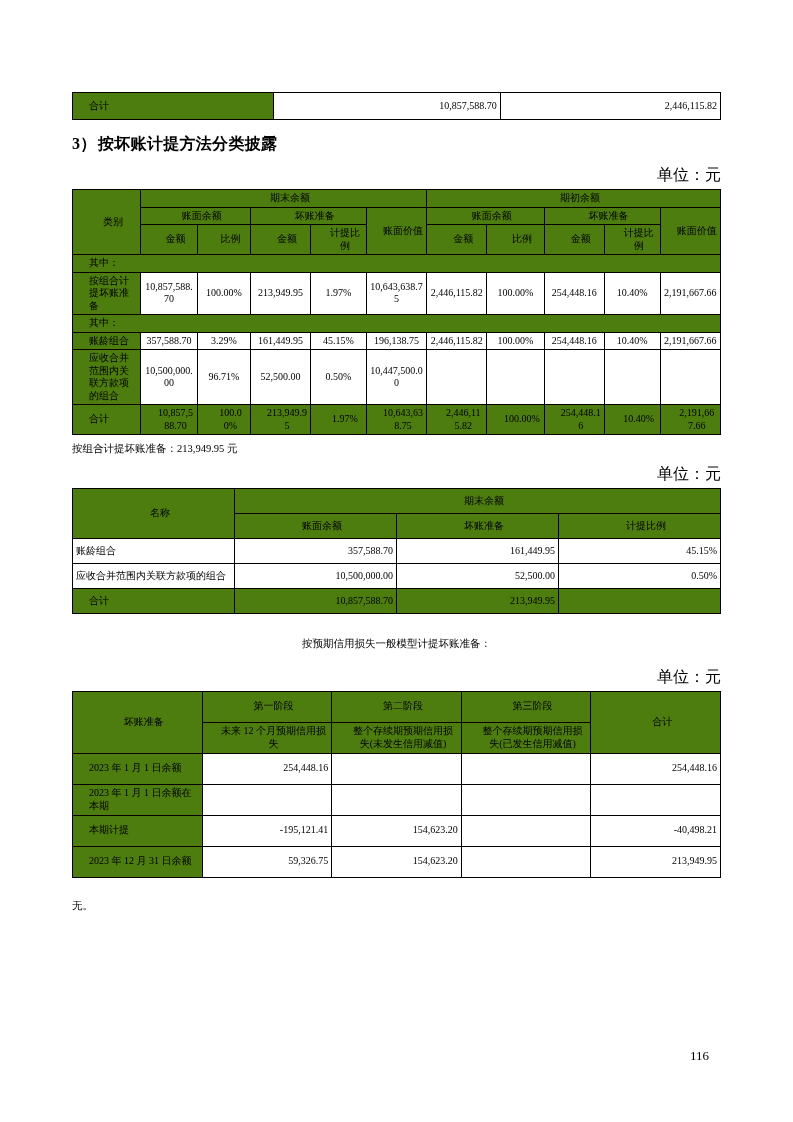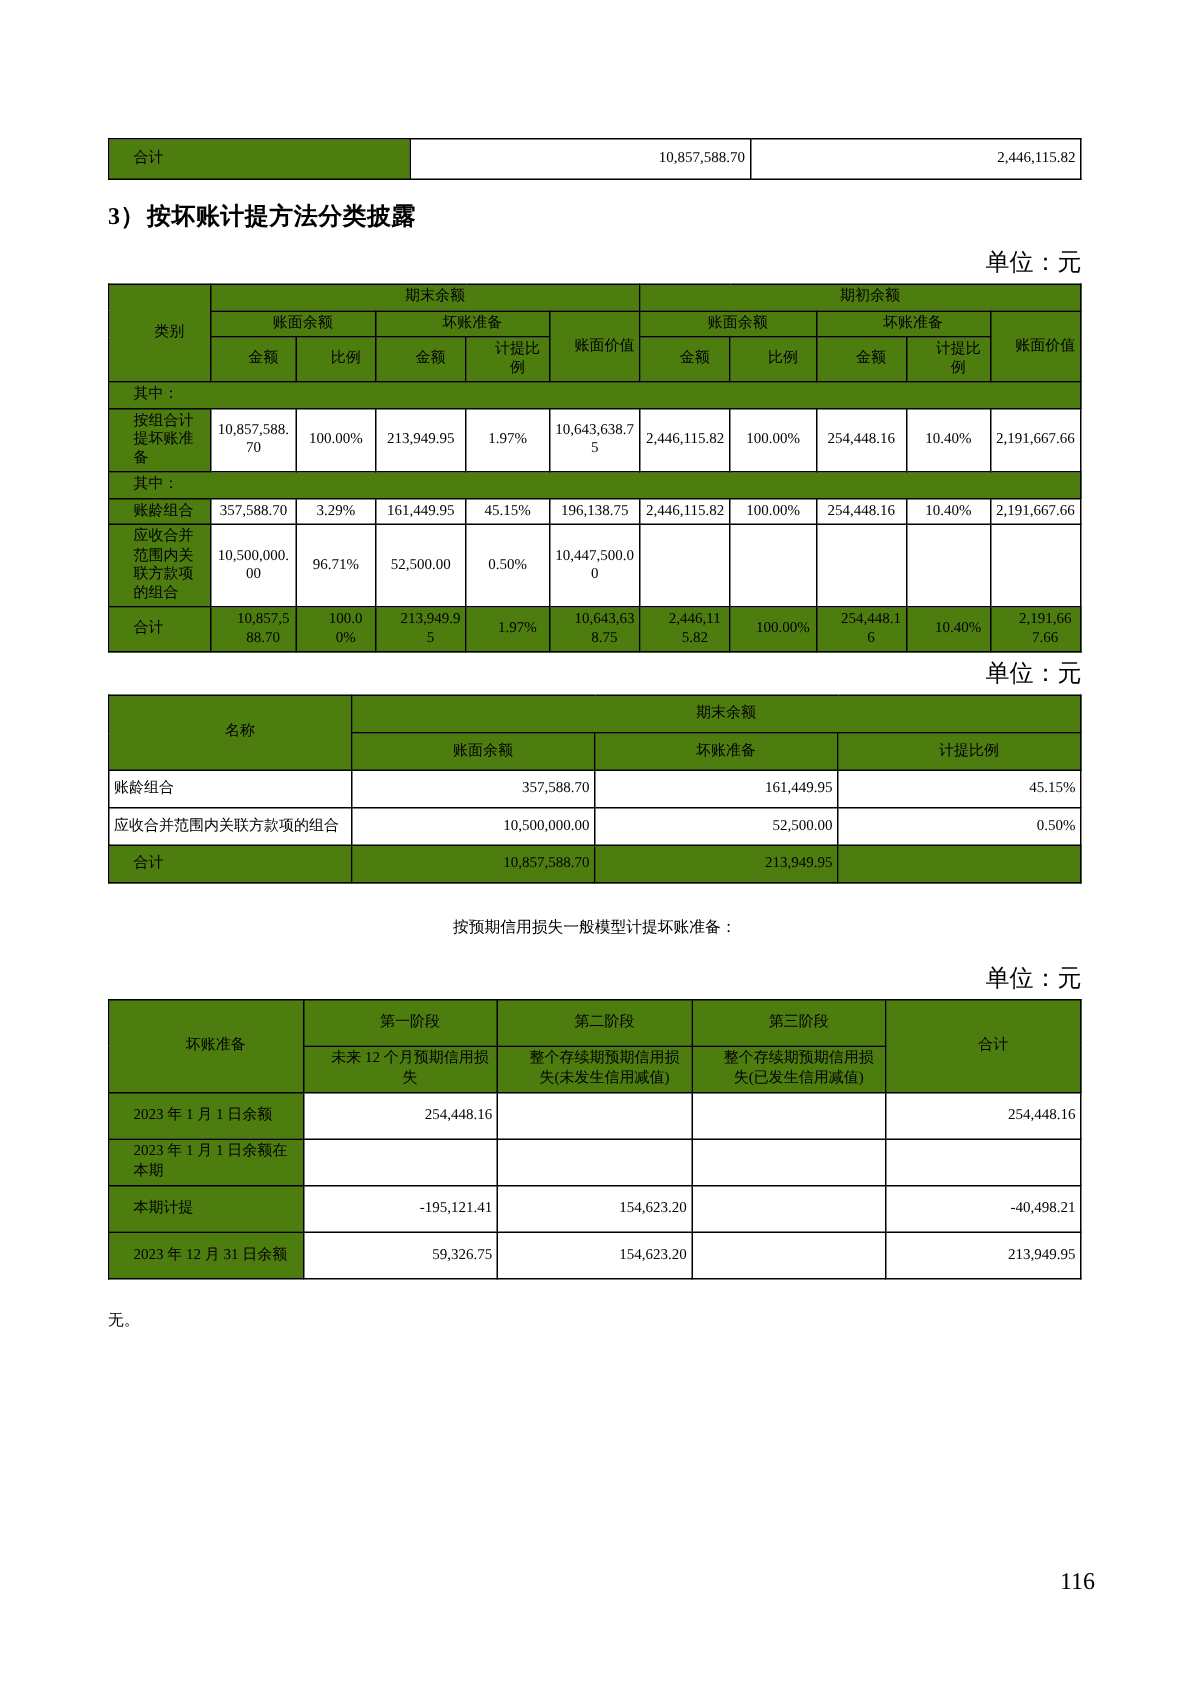--- a/index.html
+++ b/index.html
@@ -58,23 +58,23 @@
     width: 26px;
   }
   .para {
     font-size: 10.5px;
     margin: 6px 0;
     line-height: 1.6;
   }
   .para-gap-lg { margin-top: 22px; text-align: center; }
   .footer-page {
     position: absolute;
-    right: 63px;
+    right: 84px;
     bottom: 58px;
-    font-size: 16px;
+    font-size: 13px;
   }
   .tbl-top td { height: 22px; }
   .t3 td { height: 20px; }
   .t4 td { height: 26px; }
 </style>
 </head>
 <body>
 
 <div class="page">
 
@@ -199,20 +199,21 @@
         <td class="shaded c">10,643,638.75</td>
         <td class="shaded c">2,446,115.82</td>
         <td class="shaded c">100.00%</td>
         <td class="shaded c">254,448.16</td>
         <td class="shaded c">10.40%</td>
         <td class="shaded c">2,191,667.66</td>
       </tr>
     </tbody>
   </table>
 
+  <div class="para">按组合计提坏账准备：213,949.95 元</div>
 
   <div class="unit-line">单位：元</div>
 
   <table class="t3">
     <colgroup>
       <col style="width:25%">
       <col style="width:25%">
       <col style="width:25%">
       <col style="width:25%">
     </colgroup>

